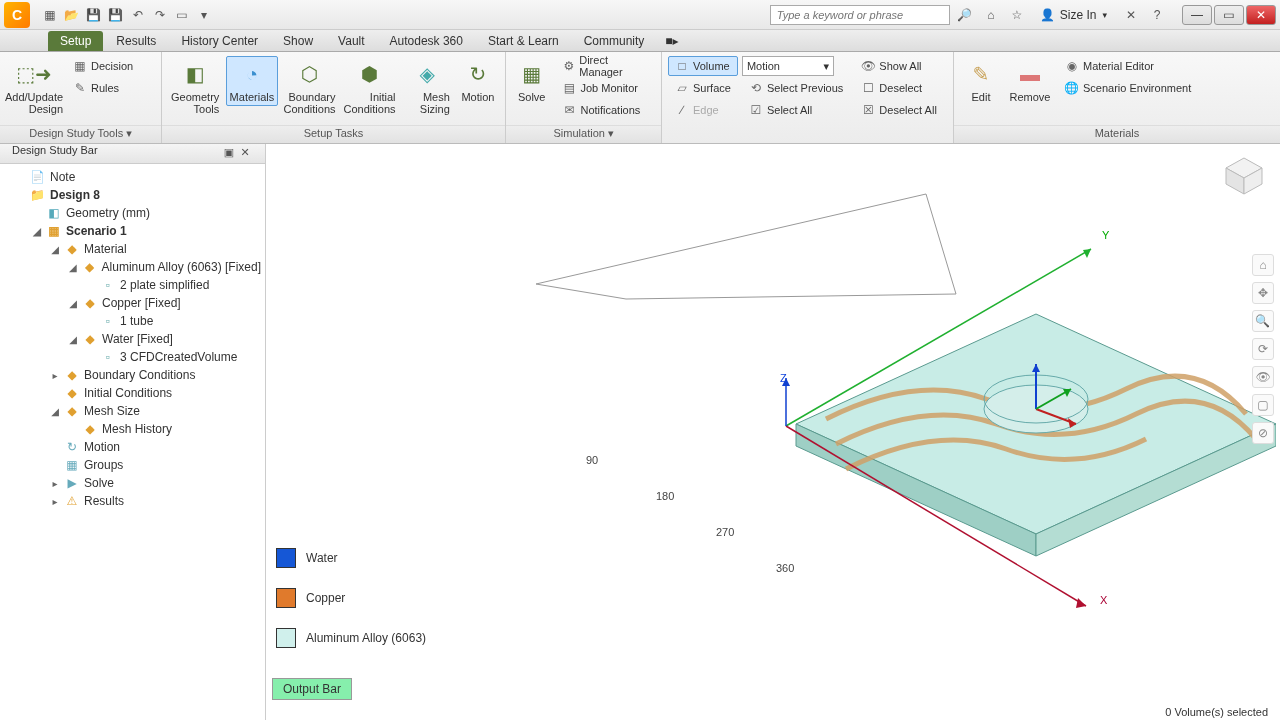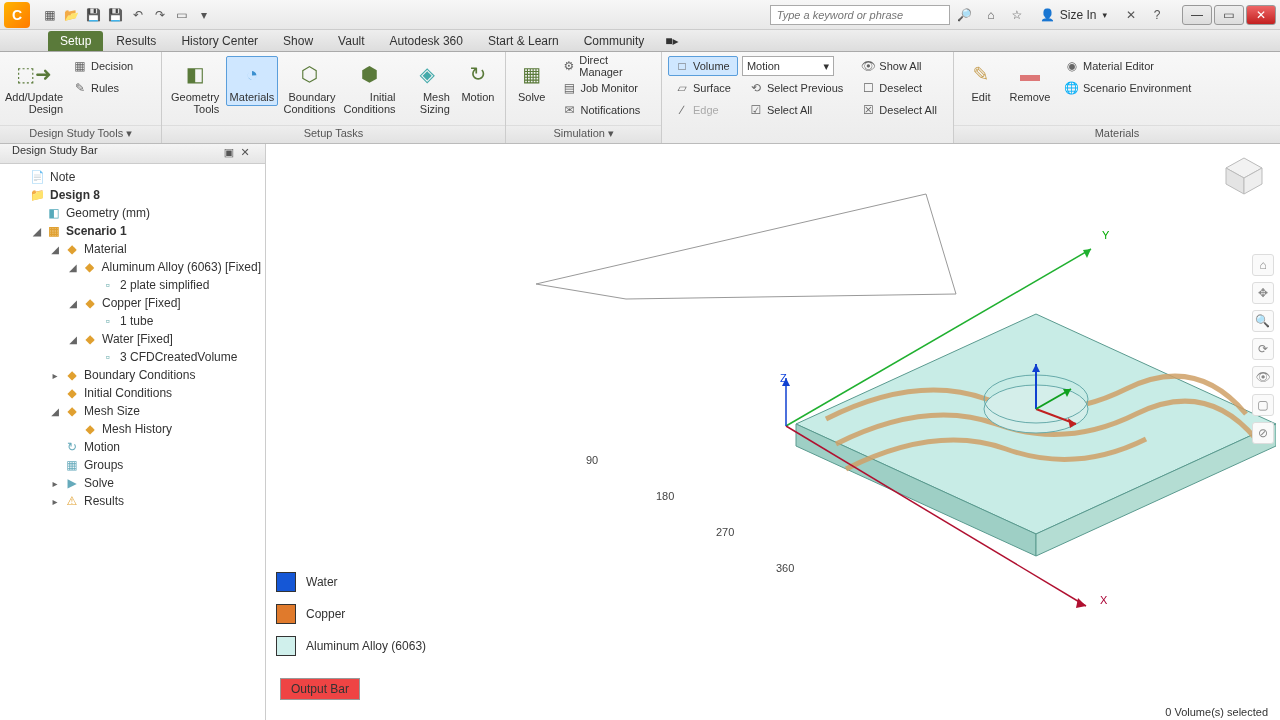--- a/index.html
+++ b/index.html
@@ -52,23 +52,23 @@
 .tree-node .ticon { width:16px; height:16px; display:inline-flex;align-items:center;justify-content:center;font-size:12px; }
 .ind1 { padding-left:14px; } .ind2 { padding-left:30px; } .ind3 { padding-left:48px; } .ind4 { padding-left:66px; } .ind5 { padding-left:84px; }
 .bold { font-weight:bold; }
 
 
 .viewport { flex:1; position:relative; background:#fff; overflow:hidden; }
 .viewcube { position:absolute; top:10px; right:14px; width:44px; height:44px; }
 .rnav { position:absolute; right:6px; top:110px; display:flex; flex-direction:column; gap:6px; }
 .rnav .nb { width:22px; height:22px; border:1px solid #ddd; border-radius:3px; background:#fafafa; display:flex;align-items:center;justify-content:center;color:#888;font-size:12px; }
 .legend { position:absolute; left:10px; bottom:52px; }
-.legend-row { display:flex; align-items:center; gap:10px; margin:12px 0; font-size:12px;text-align:center;}
+.legend-row { display:flex; align-items:center; gap:10px; margin:20px 0; font-size:12px;text-align:center;}
 .legend-sw { width:20px; height:20px; border:1px solid #333; }
-.output-bar { position:absolute; left:14px; bottom:20px; border:1px solid #999; background:#ef4444; padding:3px 10px; font-size:12px; }
+.output-bar { position:absolute; left:6px; bottom:20px; border:1px solid #999; background:#86efac; padding:3px 10px; font-size:12px; }
 .statusbar { position:absolute; right:12px; bottom:2px; font-size:11px; color:#333; }
 .axis-lbl { position:absolute; font-size:11px; color:#444; }
 .iso-3d { position:absolute; left:250px; top:20px; }
 </style>
 </head>
 <body>
 
 <div class="titlebar">
   <div class="app-icon">C</div>
   <div class="qat">

